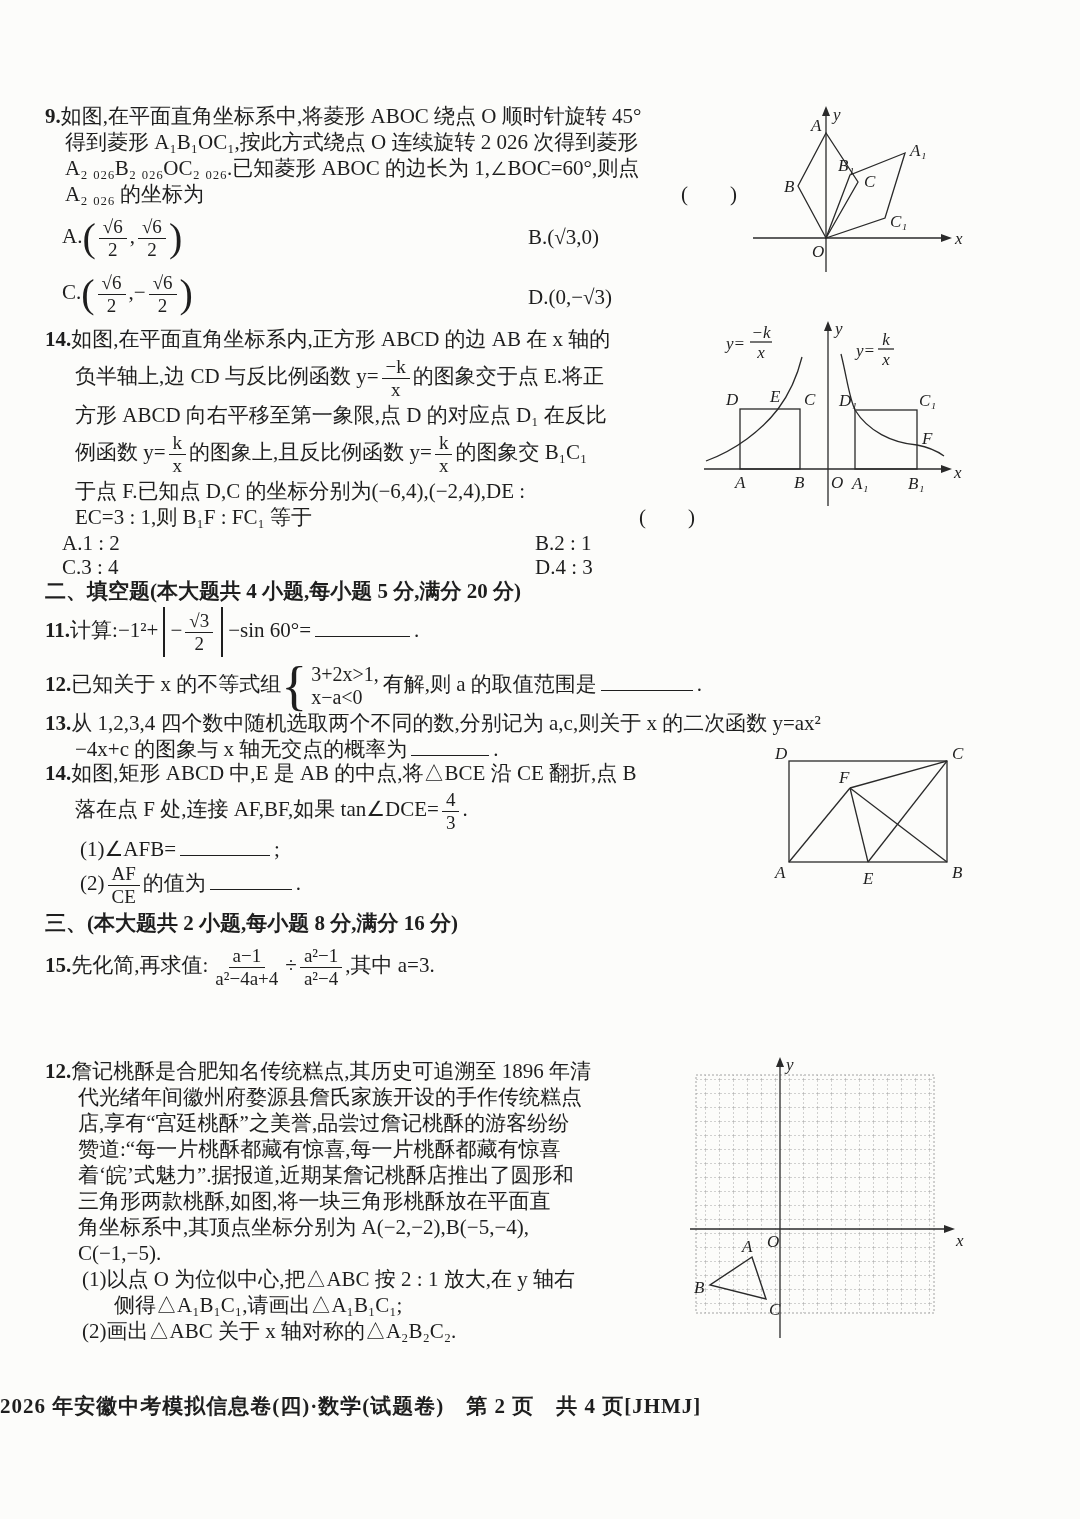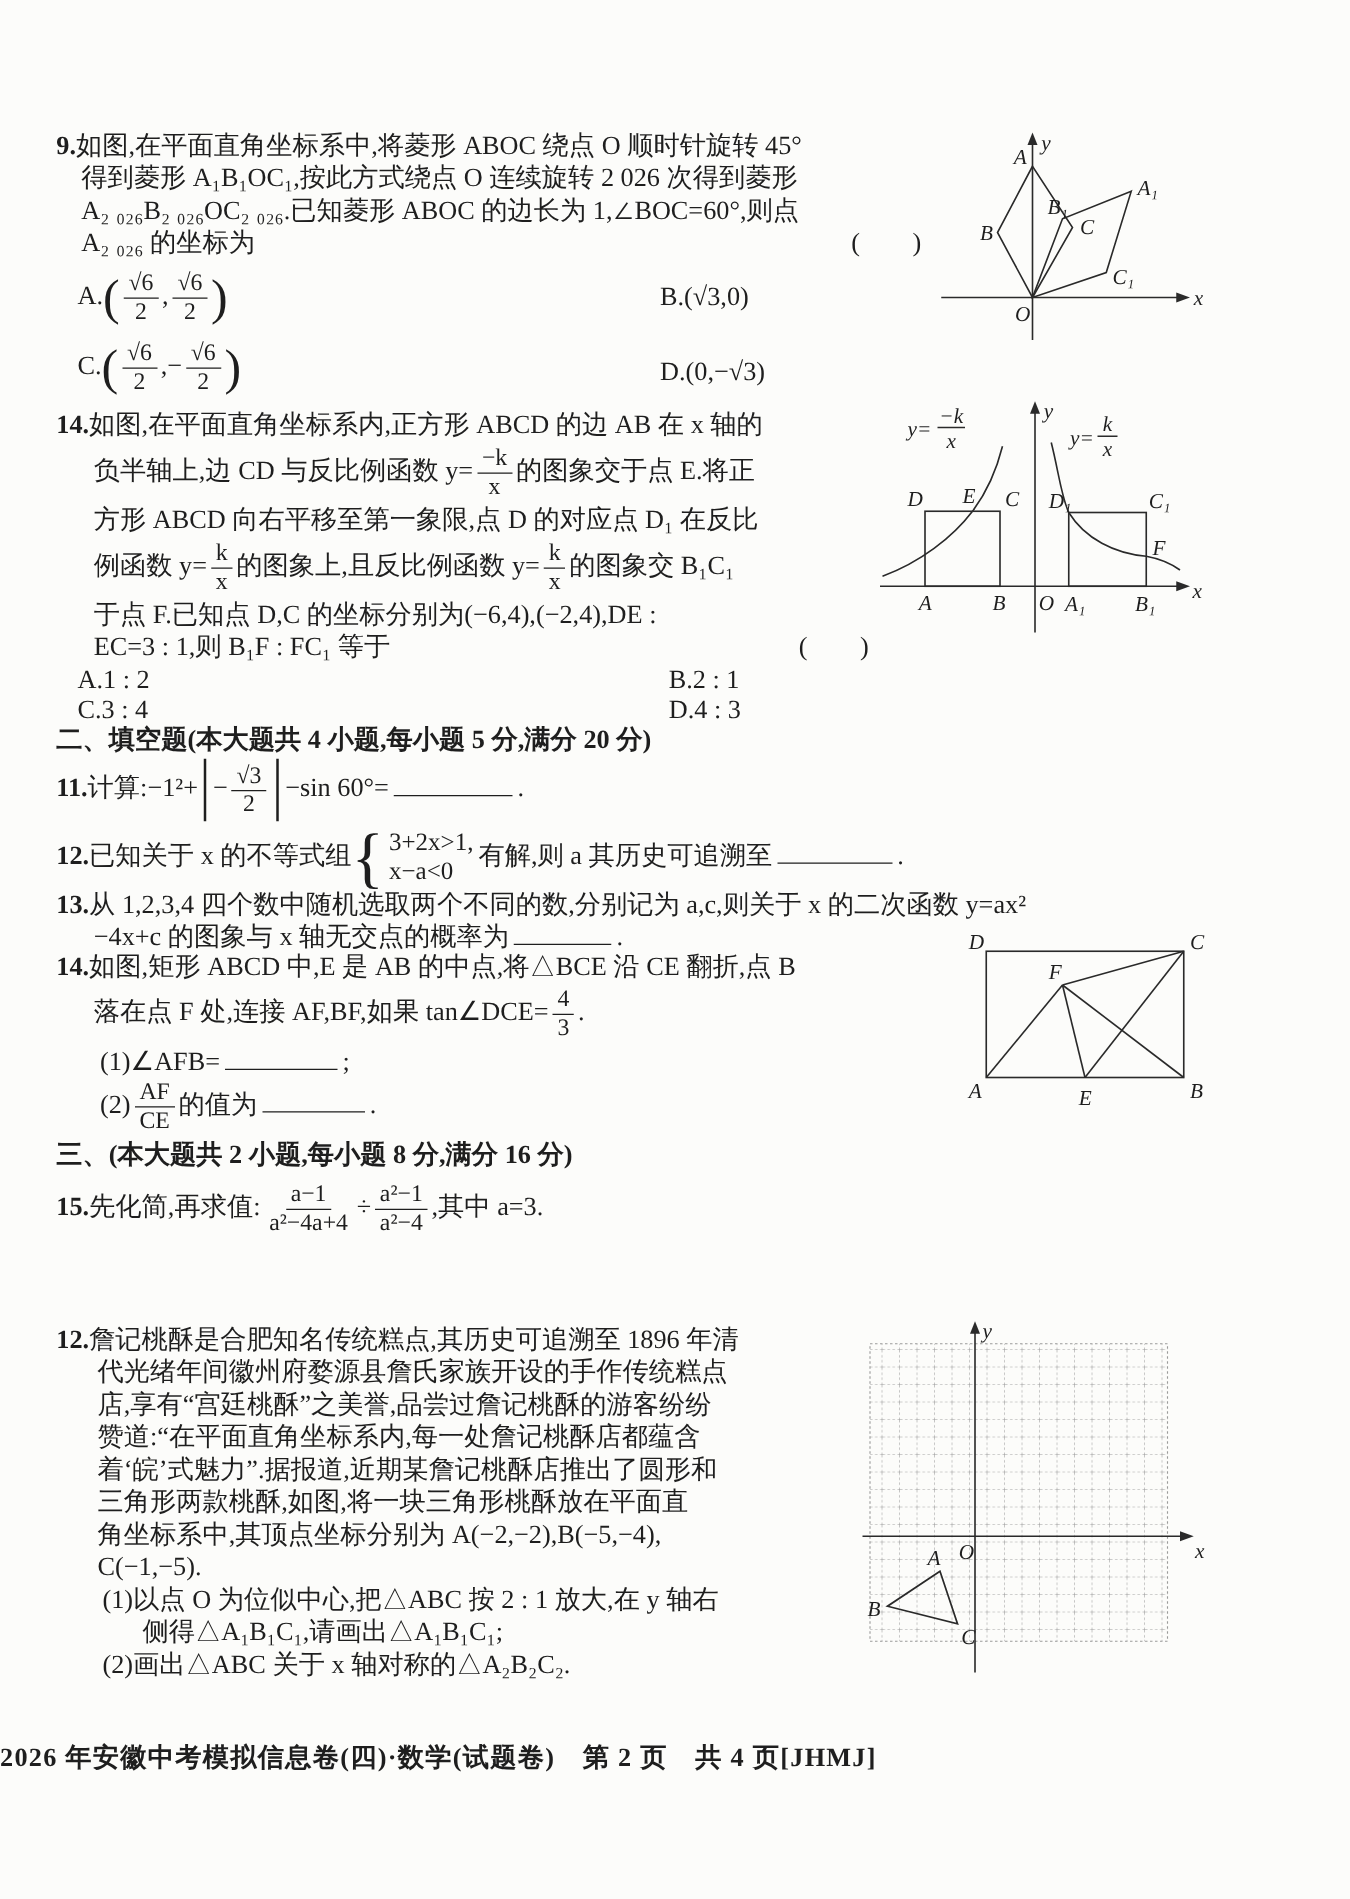--- a/index.html
+++ b/index.html
@@ -136,21 +136,21 @@
   <div class="ln bold" style="top:578px"><span>二、填空题(本大题共 4 小题,每小题 5 分,满分 20 分)</span></div>
 
   <div class="ln t56" style="top:602px"><span class="qnum">11.</span><span>计算:−1²+</span><span class="absbar"></span><span>−</span><span class="frac">
         <span class="fn">√3</span>
         <span class="fd">2</span>
       </span><span class="absbar"></span><span>−sin 60°=</span><span class="blank" style="width:95px"></span><span>.</span></div>
 
   <div class="ln t52" style="top:658px"><span class="qnum">12.</span><span>已知关于 x 的不等式组</span><span class="brace">{</span><span class="sys">
         <span>3+2x&gt;1,</span>
         <span>x−a&lt;0</span>
-      </span><span>有解,则 a 其历史可追溯至</span><span class="blank" style="width:92px"></span><span>.</span></div>
+      </span><span>有解,则 a 的取值范围是</span><span class="blank" style="width:92px"></span><span>.</span></div>
 
   <div class="ln" style="top:710px"><span class="qnum">13.</span><span>从 1,2,3,4 四个数中随机选取两个不同的数,分别记为 a,c,则关于 x 的二次函数 y=ax²</span></div>
   <div class="ln" style="top:736px;left:75px"><span>−4x+c 的图象与 x 轴无交点的概率为</span><span class="blank" style="width:78px"></span><span>.</span></div>
 
   <div class="ln" style="top:760px"><span class="qnum">14.</span><span>如图,矩形 ABCD 中,E 是 AB 的中点,将△BCE 沿 CE 翻折,点 B</span></div>
   <div class="ln t46" style="top:786px;left:75px"><span>落在点 F 处,连接 AF,BF,如果 tan∠DCE=</span><span class="frac">
         <span class="fn">4</span>
         <span class="fd">3</span>
       </span><span>.</span></div>
   <div class="ln" style="top:836px;left:80px"><span>(1)∠AFB=</span><span class="blank" style="width:90px"></span><span>;</span></div>
@@ -180,21 +180,21 @@
         <span class="fn">a−1</span>
         <span class="fd">a²−4a+4</span>
       </span><span>÷</span><span class="frac">
         <span class="fn">a²−1</span>
         <span class="fd">a²−4</span>
       </span><span>,其中 a=3.</span></div>
 
   <div class="ln" style="top:1058px"><span class="qnum">12.</span><span>詹记桃酥是合肥知名传统糕点,其历史可追溯至 1896 年清</span></div>
   <div class="ln" style="top:1110px;left:78px"><span>店,享有“宫廷桃酥”之美誉,品尝过詹记桃酥的游客纷纷</span></div>
   <div class="ln" style="top:1084px;left:78px"><span>代光绪年间徽州府婺源县詹氏家族开设的手作传统糕点</span></div>
-  <div class="ln" style="top:1136px;left:78px"><span>赞道:“在平面直角坐标系内,每一处詹记桃酥店都蕴含</span></div>
+  <div class="ln" style="top:1136px;left:78px"><span>赞道:“每一片桃酥都藏有惊喜,每一片桃酥都藏有惊喜</span></div>
   <div class="ln" style="top:1188px;left:78px"><span>三角形两款桃酥,如图,将一块三角形桃酥放在平面直</span></div>
   <div class="ln" style="top:1162px;left:78px"><span>着‘皖’式魅力”.据报道,近期某詹记桃酥店推出了圆形和</span></div>
   <div class="ln" style="top:1214px;left:78px"><span>角坐标系中,其顶点坐标分别为 A(−2,−2),B(−5,−4),</span></div>
   <div class="ln" style="top:1240px;left:78px"><span>C(−1,−5).</span></div>
   <div class="ln" style="top:1266px;left:82px"><span>(1)以点 O 为位似中心,把△ABC 按 2 : 1 放大,在 y 轴右</span></div>
   <div class="ln" style="top:1292px;left:114px"><span>侧得△A₁B₁C₁,请画出△A₁B₁C₁;</span></div>
   <div class="ln" style="top:1318px;left:82px"><span>(2)画出△ABC 关于 x 轴对称的△A₂B₂C₂.</span></div>
 
   <svg class="fig" style="left:678px;top:1052px" width="302" height="292" viewBox="0 0 302 292">
     <defs>

